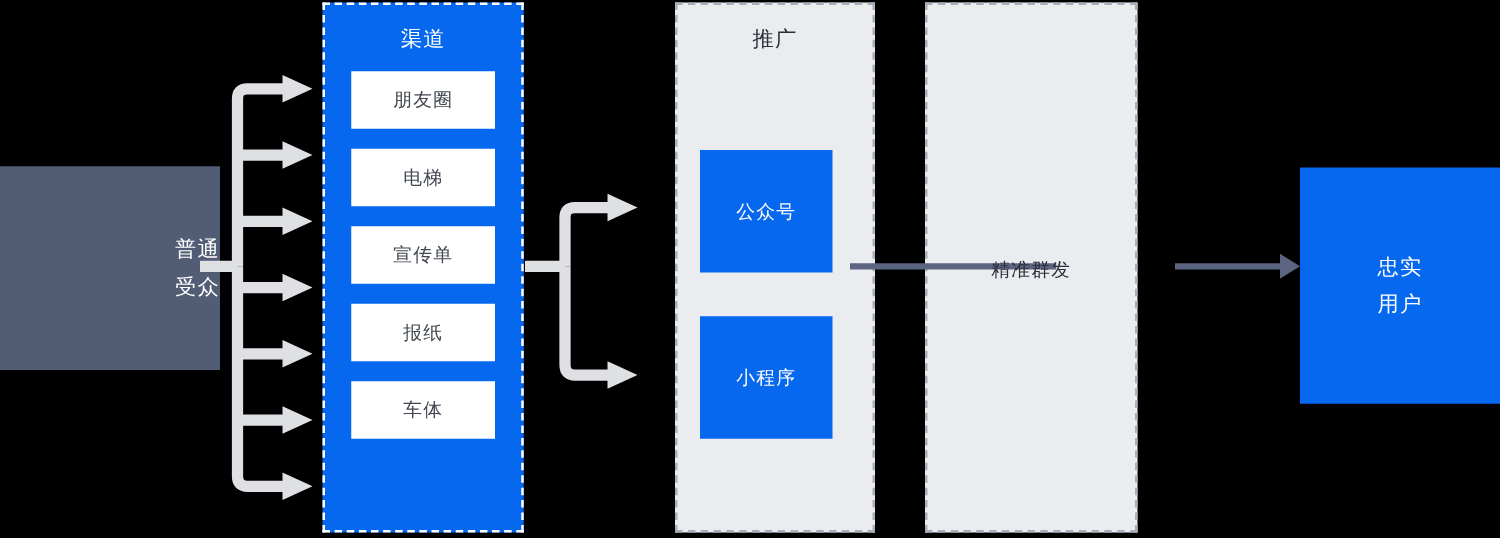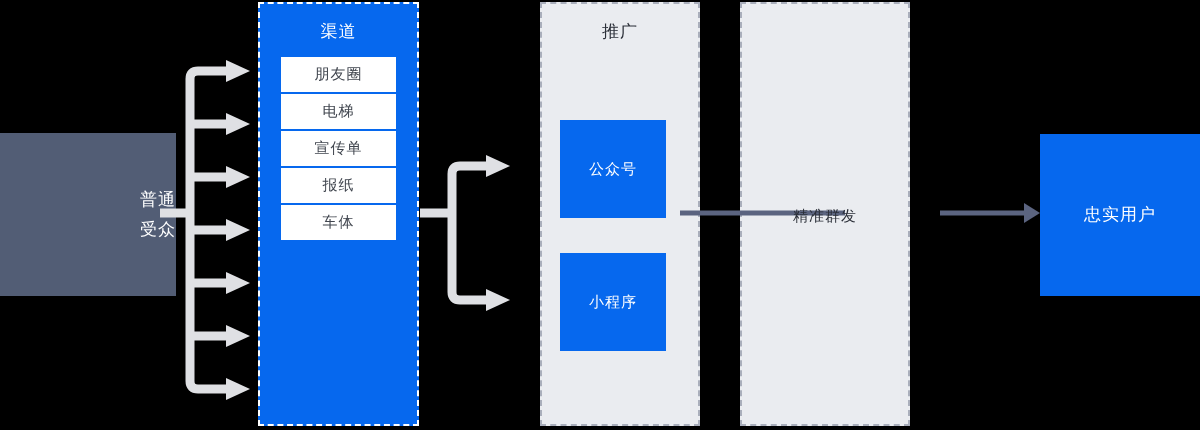--- a/index.html
+++ b/index.html
@@ -75,29 +75,29 @@
 
   
   .channel-list {
     position: absolute;
     left: 21px;
     top: 53px;
     width: 115px;
   }
   .channel-chip {
     width: 115px;
-    height: 35px;
+    height: 46px;
     background: #ffffff;
     color: #41464f;
     display: flex;
     align-items: center;
     justify-content: center;
     font-size: 15px;
     letter-spacing: 1px;
-    margin-bottom: 2px;
+    margin-bottom: 16px;
   }
 
   
   .promo-card {
     position: absolute;
     left: 18px;
     width: 106px;
     height: 98px;
     background: #0668ee;
     color: #ffffff;
@@ -122,25 +122,25 @@
     letter-spacing: 1px;
     z-index: 3;
   }
 
   
   .loyal-box {
     position: absolute;
     left: 1040px;
     top: 134px;
     width: 160px;
-    height: 162px;
+    height: 189px;
     background: #0668ee;
     color: #ffffff;
     display: flex;
-    flex-direction: row;
+    flex-direction: column;
     align-items: center;
     justify-content: center;
     font-size: 17px;
     line-height: 30px;
     letter-spacing: 1px;
   }
 
   
   .connectors {
     position: absolute;

